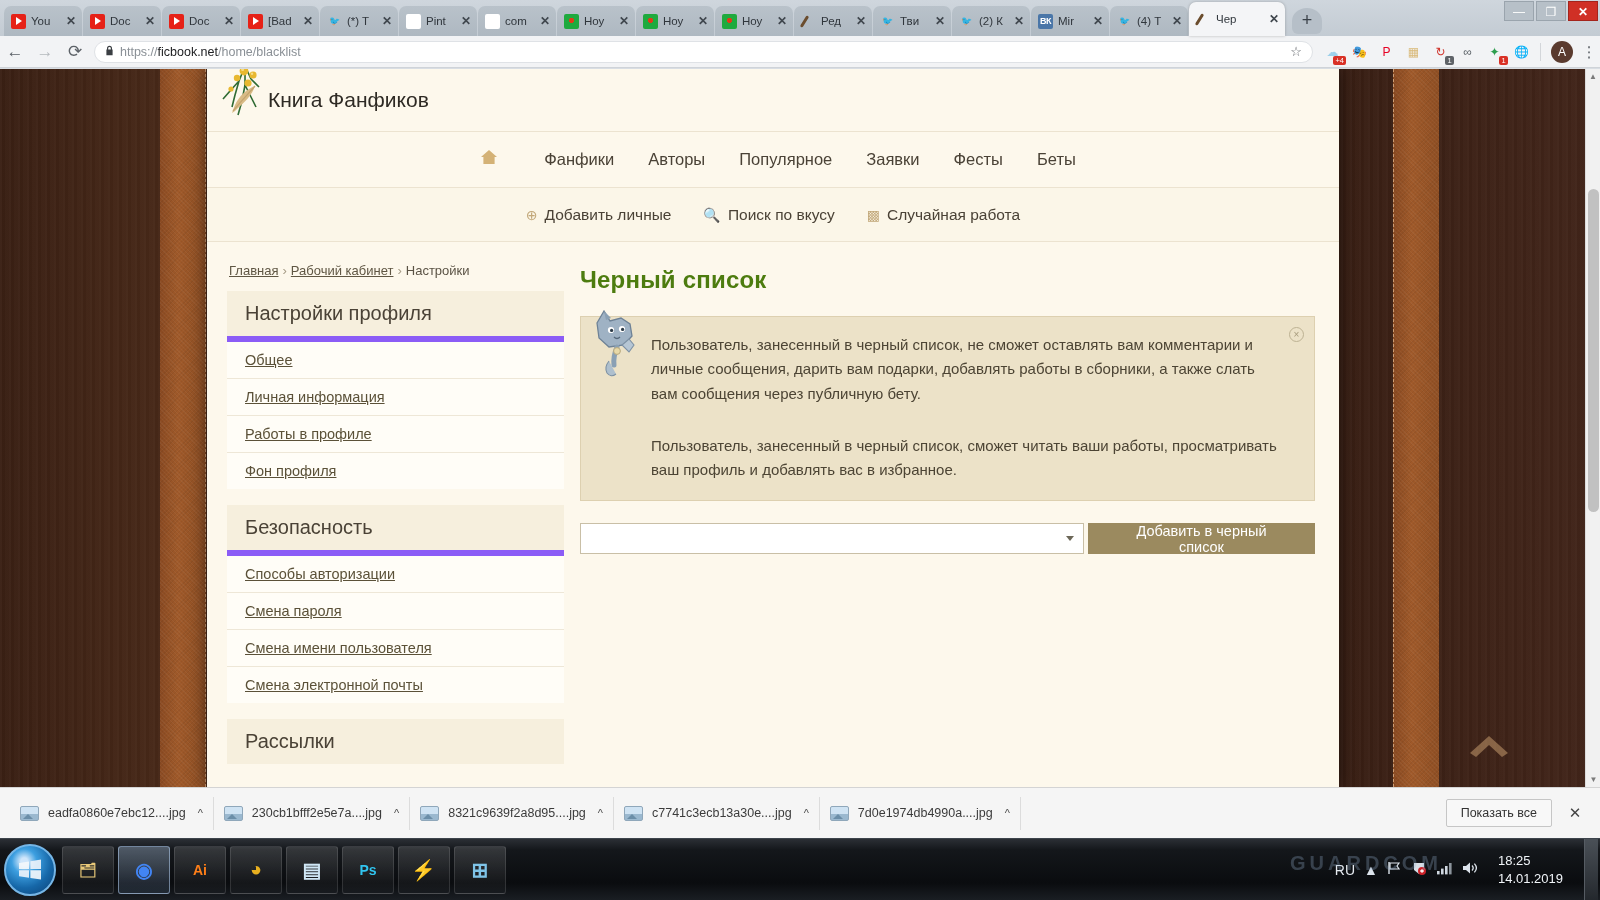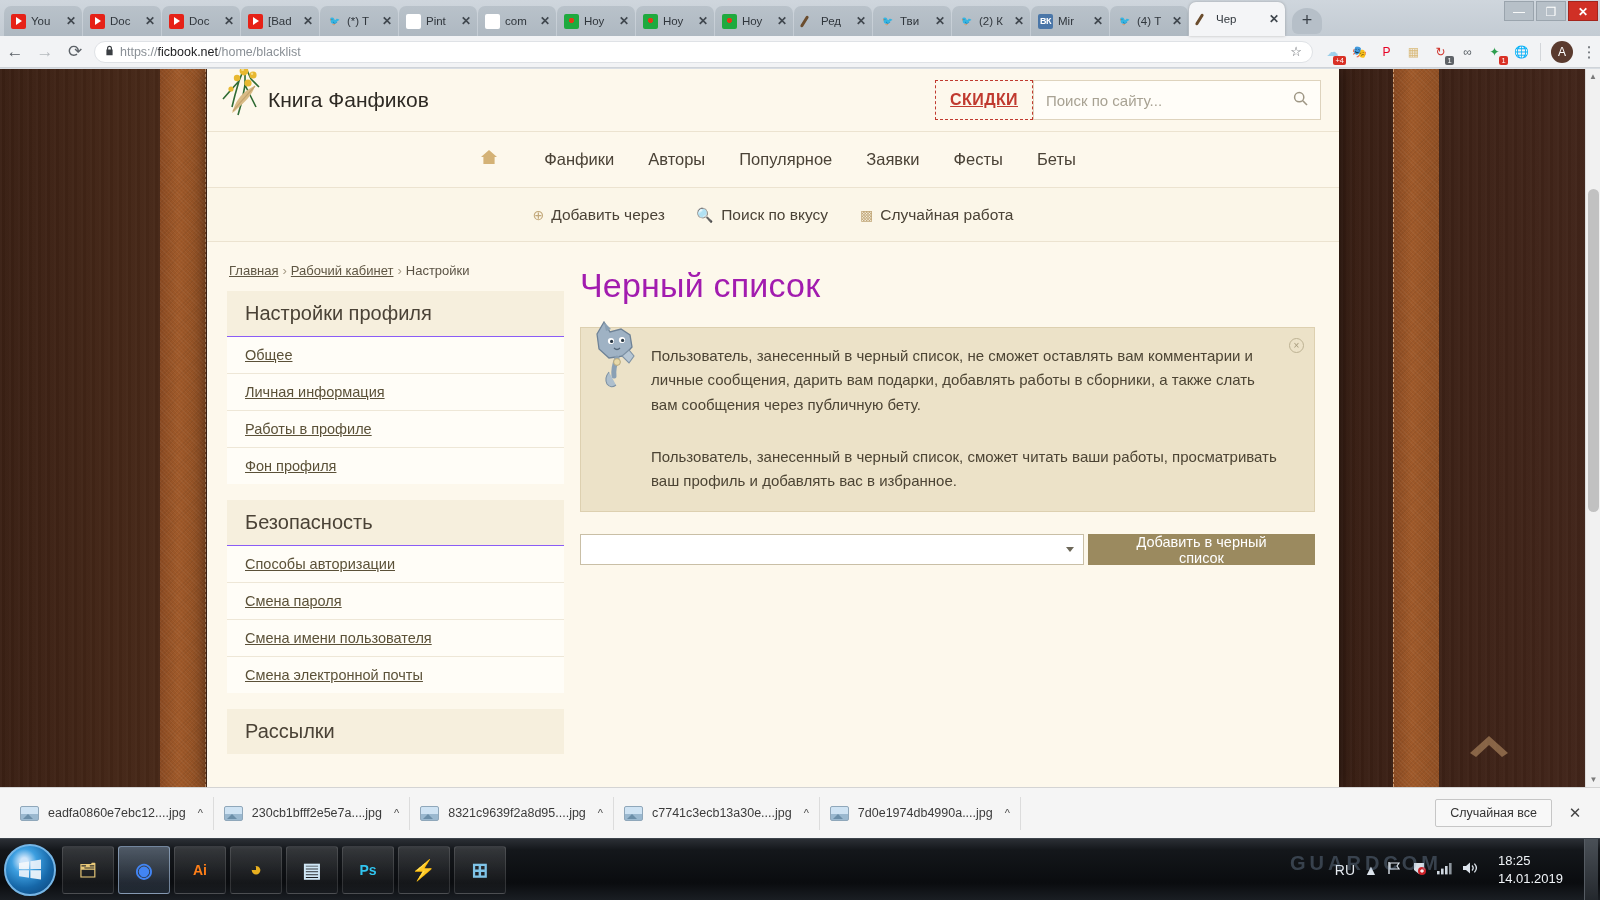--- a/index.html
+++ b/index.html
@@ -245,30 +245,30 @@
   }
   #breadcrumb a { color: #5f5643; text-decoration: underline; }
   #breadcrumb .sep { color: #a79d88; margin: 0 4px; }
   #breadcrumb .current { color: #5a5244; }
 
   .side-group { margin-bottom: 16px; }
   .side-head {
     font-size: 20px; color: #4a4236;
     padding: 11px 18px; background: #f6efdd;
   }
-  .side-list { background: #fffdf7; border-top: 1px solid #8b5cf6; }
+  .side-list { background: #fffdf7; border-top: 6px solid #8b5cf6; }
   .side-item {
     padding: 10px 18px; border-bottom: 1px solid #eee7d7;
     font-size: 14.5px;
   }
   .side-item:last-child { border-bottom: 0; }
   .side-item a { color: #5b5138; text-decoration: underline; }
 
   #page-title {
-    font-size: 34px; color: #a21caf; font-weight: normal;
+    font-size: 24px; color: #4d7c0f; font-weight: bold;
     margin: 6px 0 22px 4px; letter-spacing: .2px;
   }
 
   #info-box {
     position: relative;
     background: #ece2c8;
     border: 1px solid #ddd0b0;
     padding: 16px 36px 18px 70px;
     margin: 0 4px 22px 4px;
   }
@@ -566,32 +566,20 @@
       </svg>
 
       <div id="site-header">
         <div id="brand">
           <svg id="quill-logo" viewBox="0 0 30 32">
             <path d="M26 2C18 5 10 12 6 21c-1 2-2 5-3 8 2-1 4-3 6-5 7-6 14-13 17-22z" fill="#d9bb86"></path>
             <path d="M26 2C20 9 12 17 4 27" stroke="#c3a46e" stroke-width="1.2" fill="none"></path>
           </svg>
           <span id="brand-name">Книга Фанфиков</span>
         </div>
-        <div id="header-right">
-          <div id="discount-badge">СКИДКИ</div>
-          <div id="search-box">
-            <input id="search-input" type="text" placeholder="Поиск по сайту..." style="">
-            <span id="search-icon-btn">
-              <svg width="15" height="15" viewBox="0 0 15 15">
-                  <circle cx="6.2" cy="6.2" r="4.6" stroke="#9e9684" stroke-width="1.5" fill="none"></circle>
-                  <path d="M9.8 9.8 L14 14" stroke="#9e9684" stroke-width="1.6"></path>
-                </svg>
-            </span>
-          </div>
-        </div>
       </div>
 
       <div id="main-nav">
         <span id="home-icon">
           <svg width="18" height="16" viewBox="0 0 18 16">
               <path d="M9 1 L17 8 H14.6 V15 H3.4 V8 H1 Z" fill="#d4b276"></path>
             </svg>
         </span>
         <span id="main-nav-items" style="display:flex;gap:34px;">
             <span class="nav-link">Фанфики</span>
@@ -599,21 +587,21 @@
             <span class="nav-link">Популярное</span>
             <span class="nav-link">Заявки</span>
             <span class="nav-link">Фесты</span>
             <span class="nav-link">Беты</span>
           </span>
       </div>
 
       <div id="sub-nav">
           <span class="sub-link">
             <span class="sub-ico">⊕</span>
-            <span>Добавить через</span>
+            <span>Добавить личные</span>
           </span>
           <span class="sub-link">
             <span class="sub-ico">🔍</span>
             <span>Поиск по вкусу</span>
           </span>
           <span class="sub-link">
             <span class="sub-ico">▩</span>
             <span>Случайная работа</span>
           </span>
         </div>
@@ -714,21 +702,21 @@
           <span class="dl-name">c7741c3ecb13a30e....jpg</span>
           <span class="dl-caret">^</span>
         </div>
         <div class="dl-item">
           <span class="dl-thumb"></span>
           <span class="dl-name">7d0e1974db4990a....jpg</span>
           <span class="dl-caret">^</span>
         </div>
       </div>
     <div id="shelf-right">
-      <button id="show-all-btn">Случайная все</button>
+      <button id="show-all-btn">Показать все</button>
       <span id="shelf-close">✕</span>
     </div>
   </div>
 </div>
 
 <div id="taskbar">
   <div id="start-orb">
     <svg width="26" height="26" viewBox="0 0 26 26">
       <path d="M2 6 L12 4.4 V12 H2 Z" fill="#f3f7fb" opacity=".92"></path>
       <path d="M13.4 4.2 L24 2.6 V12 H13.4 Z" fill="#eaf2fa" opacity=".92"></path>

